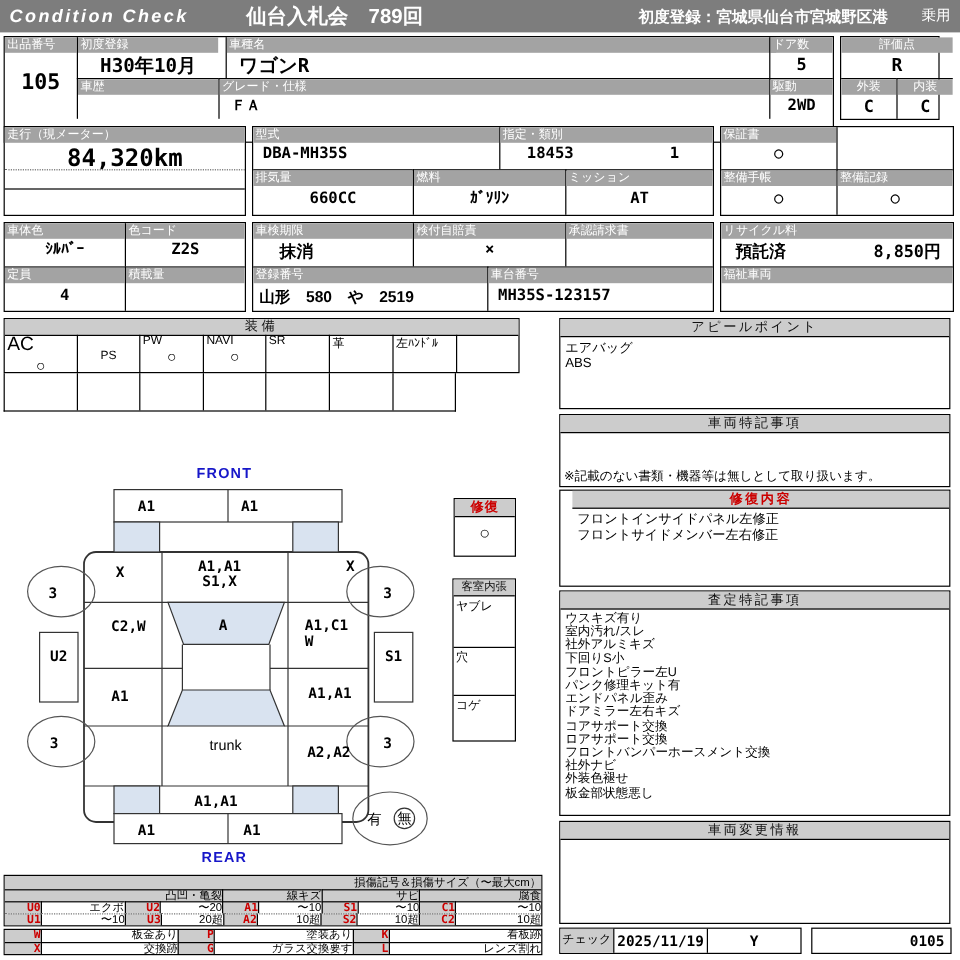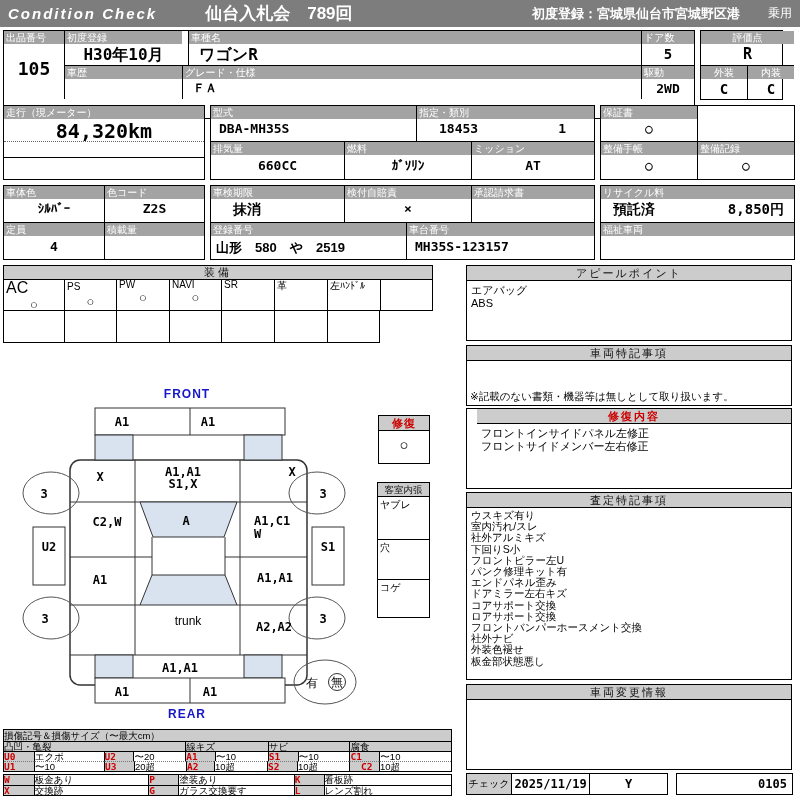--- a/index.html
+++ b/index.html
@@ -17,21 +17,21 @@
   .val{font-family:"DejaVu Sans Mono","Liberation Mono",monospace;font-weight:bold;color:#000;}
   .vc{text-align:center;}
   .sechead{height:14px;line-height:14px;background:#ccc;border-bottom:1px solid #000;
            text-align:center;font-size:11px;letter-spacing:2px;color:#111;white-space:nowrap;overflow:hidden;}
   .red{color:#c00;}
   .slist{padding:2px 4px;font-size:10.5px;line-height:11.2px;}
   .plist{padding:3px 4px;font-size:11px;line-height:13px;}
   .lg-t{position:absolute;left:3px;width:449px;border:1px solid #000;box-sizing:border-box;
         font-size:9.5px;background:#fff;}
   .lg-row{display:flex;}
-  .lg-c{box-sizing:border-box;border-left:1px solid #000;text-align:left;overflow:hidden;
+  .lg-c{box-sizing:border-box;border-left:1px solid #000;text-align:right;overflow:hidden;
         white-space:nowrap;line-height:10px;height:10px;}
   .lg-c:first-child{border-left:none;}
   .lg-head{background:#ccc;}
   .lg-code{background:#ccc;color:#c00;font-weight:bold;font-family:"DejaVu Sans Mono","Liberation Mono",monospace;}
   .dot .lg-c{border-top:1px dotted #777;}
   .sol .lg-c{border-top:1px solid #000;}
   svg text{font-family:"DejaVu Sans Mono","Liberation Mono",monospace;font-weight:bold;font-size:12px;fill:#000;}
   svg text.jp{font-family:"Liberation Sans","DejaVu Sans",sans-serif;font-weight:normal;}
   svg text.dir{font-family:"Liberation Sans","DejaVu Sans",sans-serif;fill:#1717c9;font-weight:bold;letter-spacing:1px;}
 </style>
@@ -196,21 +196,21 @@
   </div>
 </div>
 
 <div class="box" style="left:3px;top:265px;width:430px;height:46px;">
   <div class="sechead" style="letter-spacing:3px;height:13px;line-height:13px;">装備</div>
   <div class="cell" style="left:0;top:13px;width:60px;height:31px;">
     <div style="font-size:16px;padding:0 2px;">AC</div>
     <div class="vc" style="font-size:13px;">○</div>
   </div>
   <div class="cell bl" style="left:60px;top:13px;width:52px;height:31px;">
-    <div style="font-size:10px;padding:2px 2px;">PS</div>
+    <div style="font-size:10px;padding:12px 2px;text-align:center;">PS</div>
     <div class="vc" style="font-size:13px;">○</div>
   </div>
   <div class="cell bl" style="left:112px;top:13px;width:53px;height:31px;">
     <div style="font-size:10px;padding:0 2px;">PW</div>
     <div class="vc" style="font-size:13px;">○</div>
   </div>
   <div class="cell bl" style="left:165px;top:13px;width:52px;height:31px;">
     <div style="font-size:10px;padding:0 2px;">NAVI</div>
     <div class="vc" style="font-size:13px;">○</div>
   </div>

